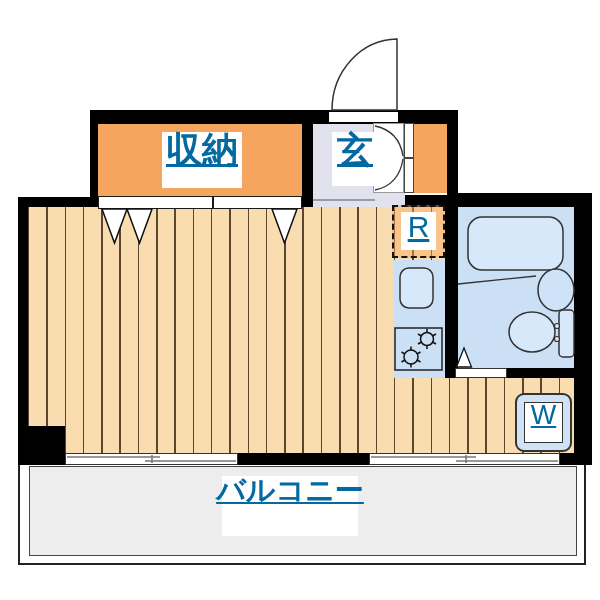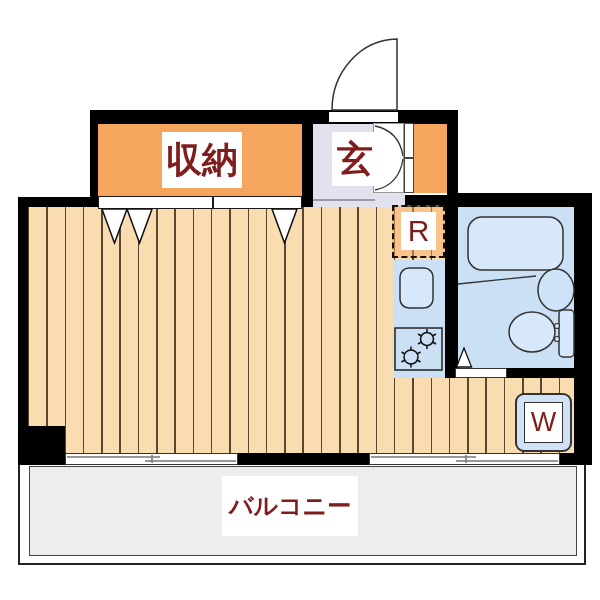--- a/index.html
+++ b/index.html
@@ -3,22 +3,22 @@
 <meta charset="utf-8">
 <style>
   html,body{margin:0;padding:0;background:#fff;}
   #plan{
     position:relative;width:600px;height:600px;background:#ffffff;overflow:hidden;
     font-family:"Liberation Sans","DejaVu Sans",sans-serif;
   }
   .abs{position:absolute;}
   .wall{position:absolute;background:#000;}
   .label-box{
-    position:absolute;background:#fff;display:flex;align-items:center;justify-content:center;
-    color:#7f1d1d;font-weight:600;line-height:1;white-space:nowrap;
+    position:absolute;background:#fff;display:flex;align-items:flex-start;justify-content:center;
+    color:#0369a1;font-weight:600;line-height:1;white-space:nowrap;text-decoration:underline;
   }
   
   .floor-storage{background:#f6a55e;}
   .floor-genkan{background:#e2e2ee;}
   .floor-wood{
     background-color:#f9dcb0;
     background-image:repeating-linear-gradient(90deg,#5b4632 0px,#5b4632 1.5px,transparent 1.5px,transparent 18.3px);
   }
   .floor-water{background:#cbdff5;}
   .balcony-outer{border:2px solid #222;background:transparent;}
@@ -145,21 +145,21 @@
       <line x1="466" y1="455" x2="466" y2="463"></line>
     </g>
   </svg>
 
   <div class="label-box" style="left:162px;top:132px;width:80px;height:56px;font-size:36px;">
     <span>収納</span>
   </div>
   <div class="label-box" style="left:332px;top:132px;width:46px;height:54px;font-size:36px;">
     <span>玄</span>
   </div>
-  <div class="label-box" style="left:222px;top:476px;width:136px;height:60px;font-size:24px;">
+  <div class="label-box" style="left:222px;top:476px;width:136px;height:60px;font-size:29px;">
     <span>バルコニー</span>
   </div>
   <div class="label-box" style="left:401px;top:212px;width:35px;height:38px;font-size:30px;font-weight:500;">
     <span>R</span>
   </div>
   <div class="label-box" style="left:524px;top:402px;width:39px;height:41px;font-size:27px;font-weight:500;background:transparent;">
     <span>W</span>
   </div>
 
 </div>

